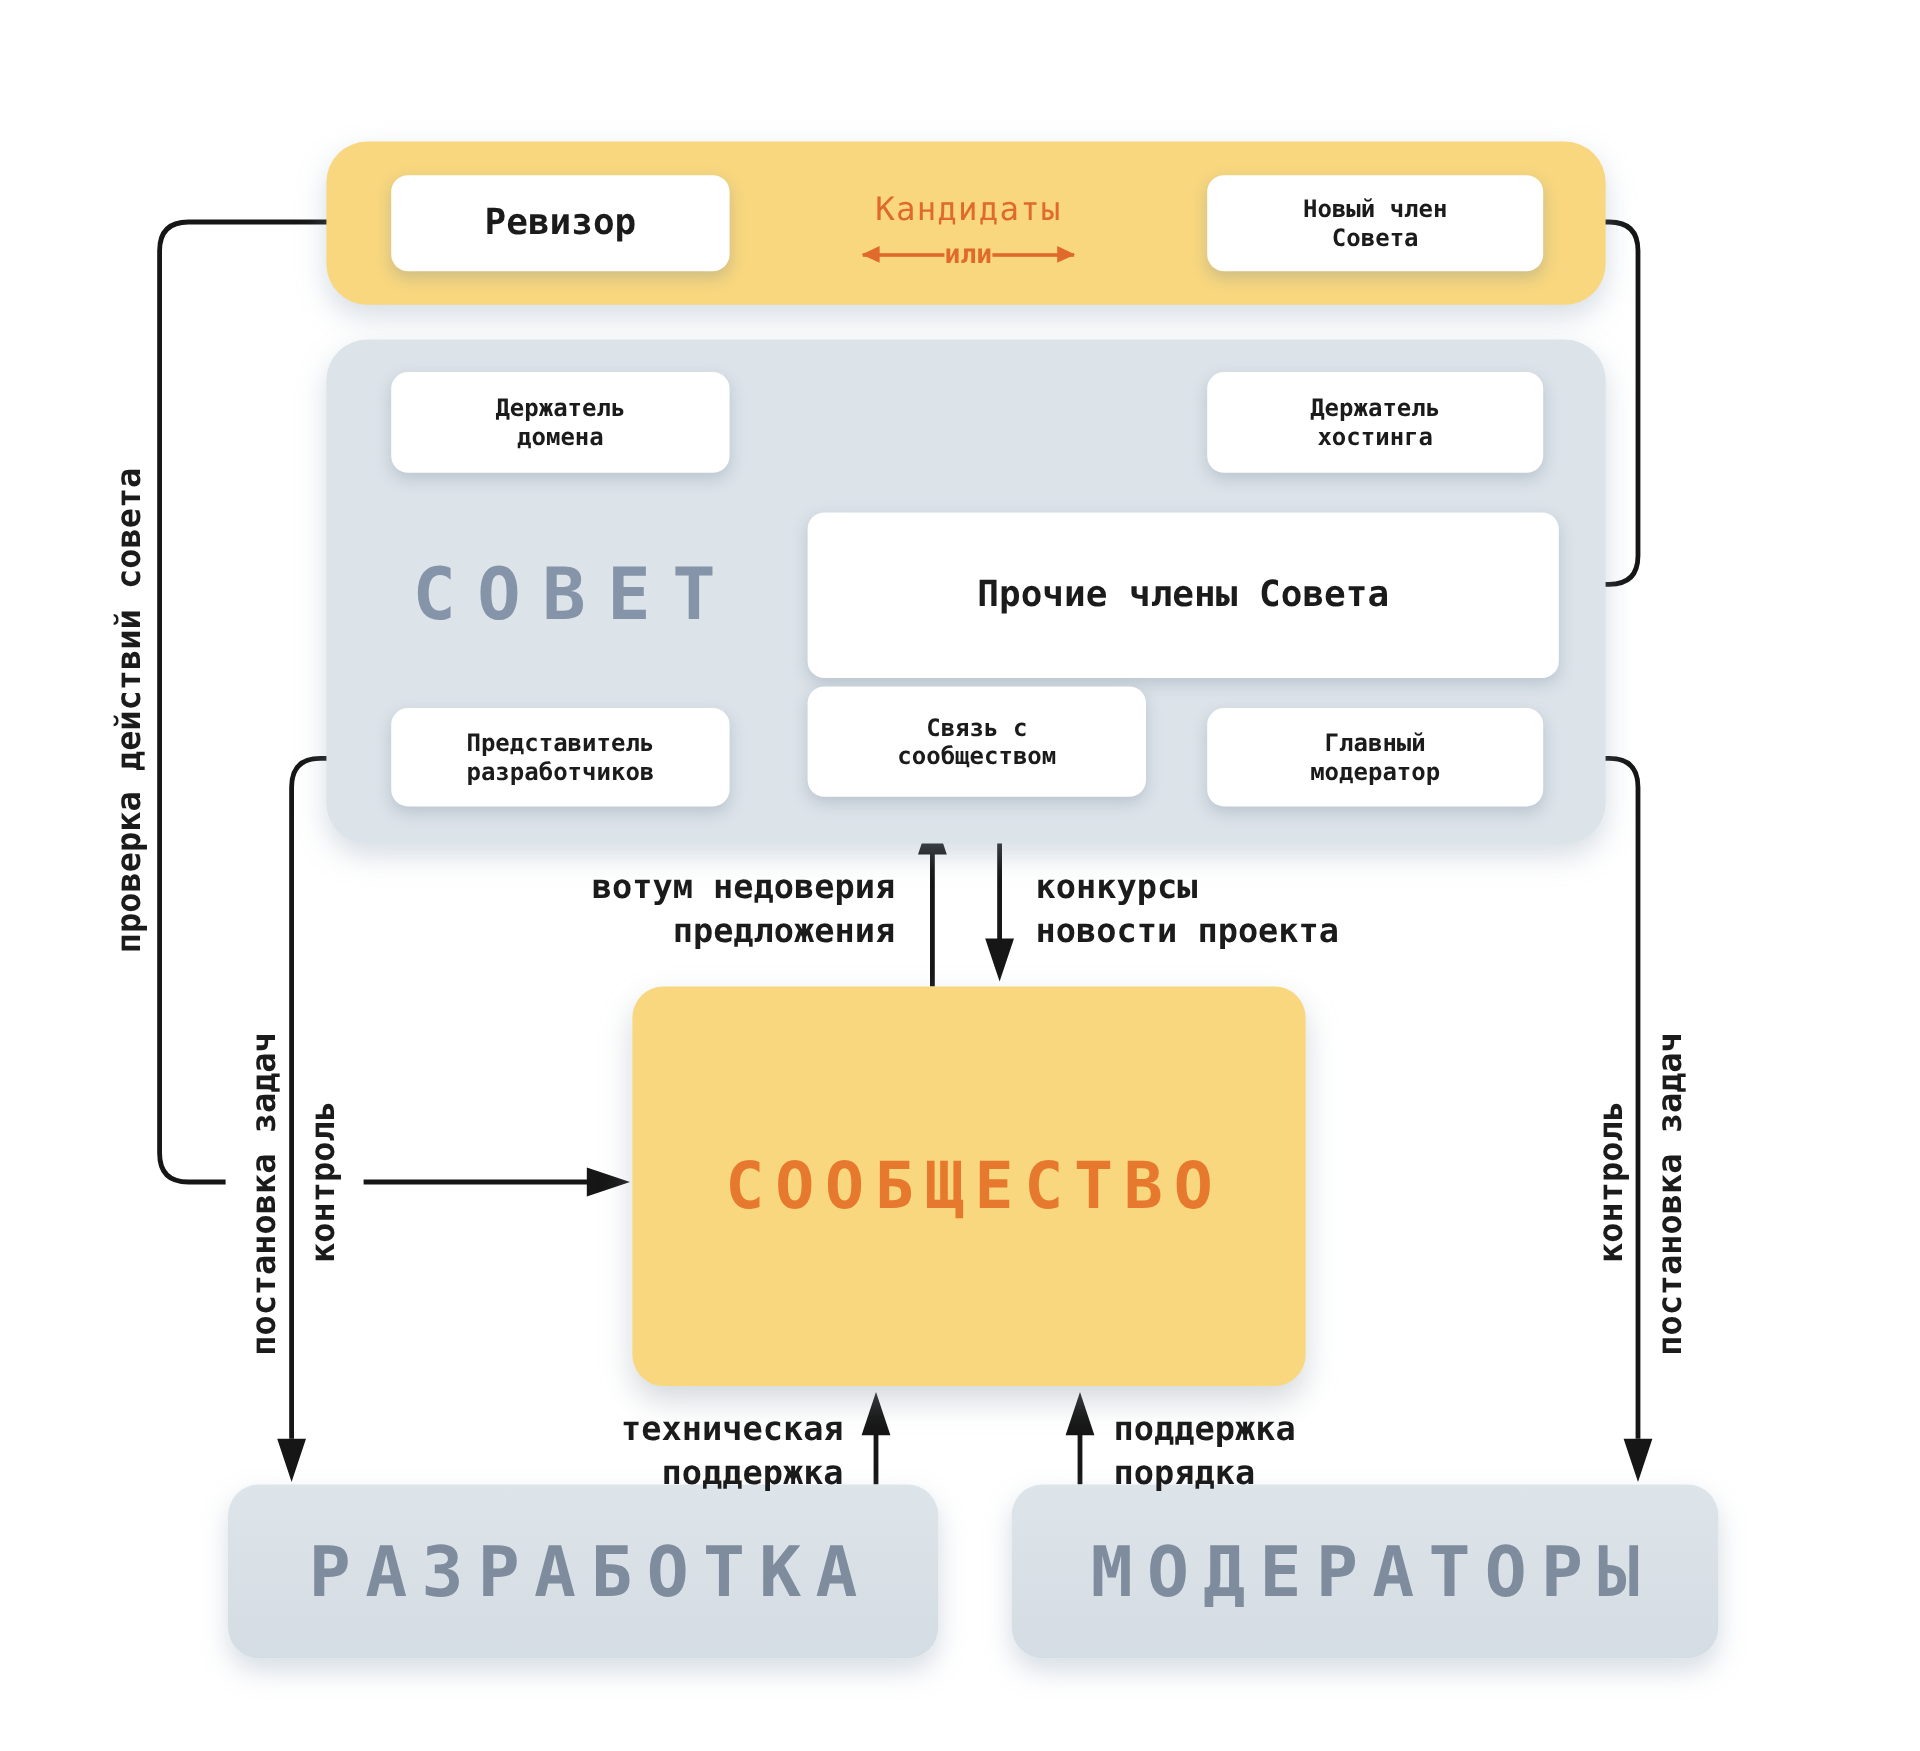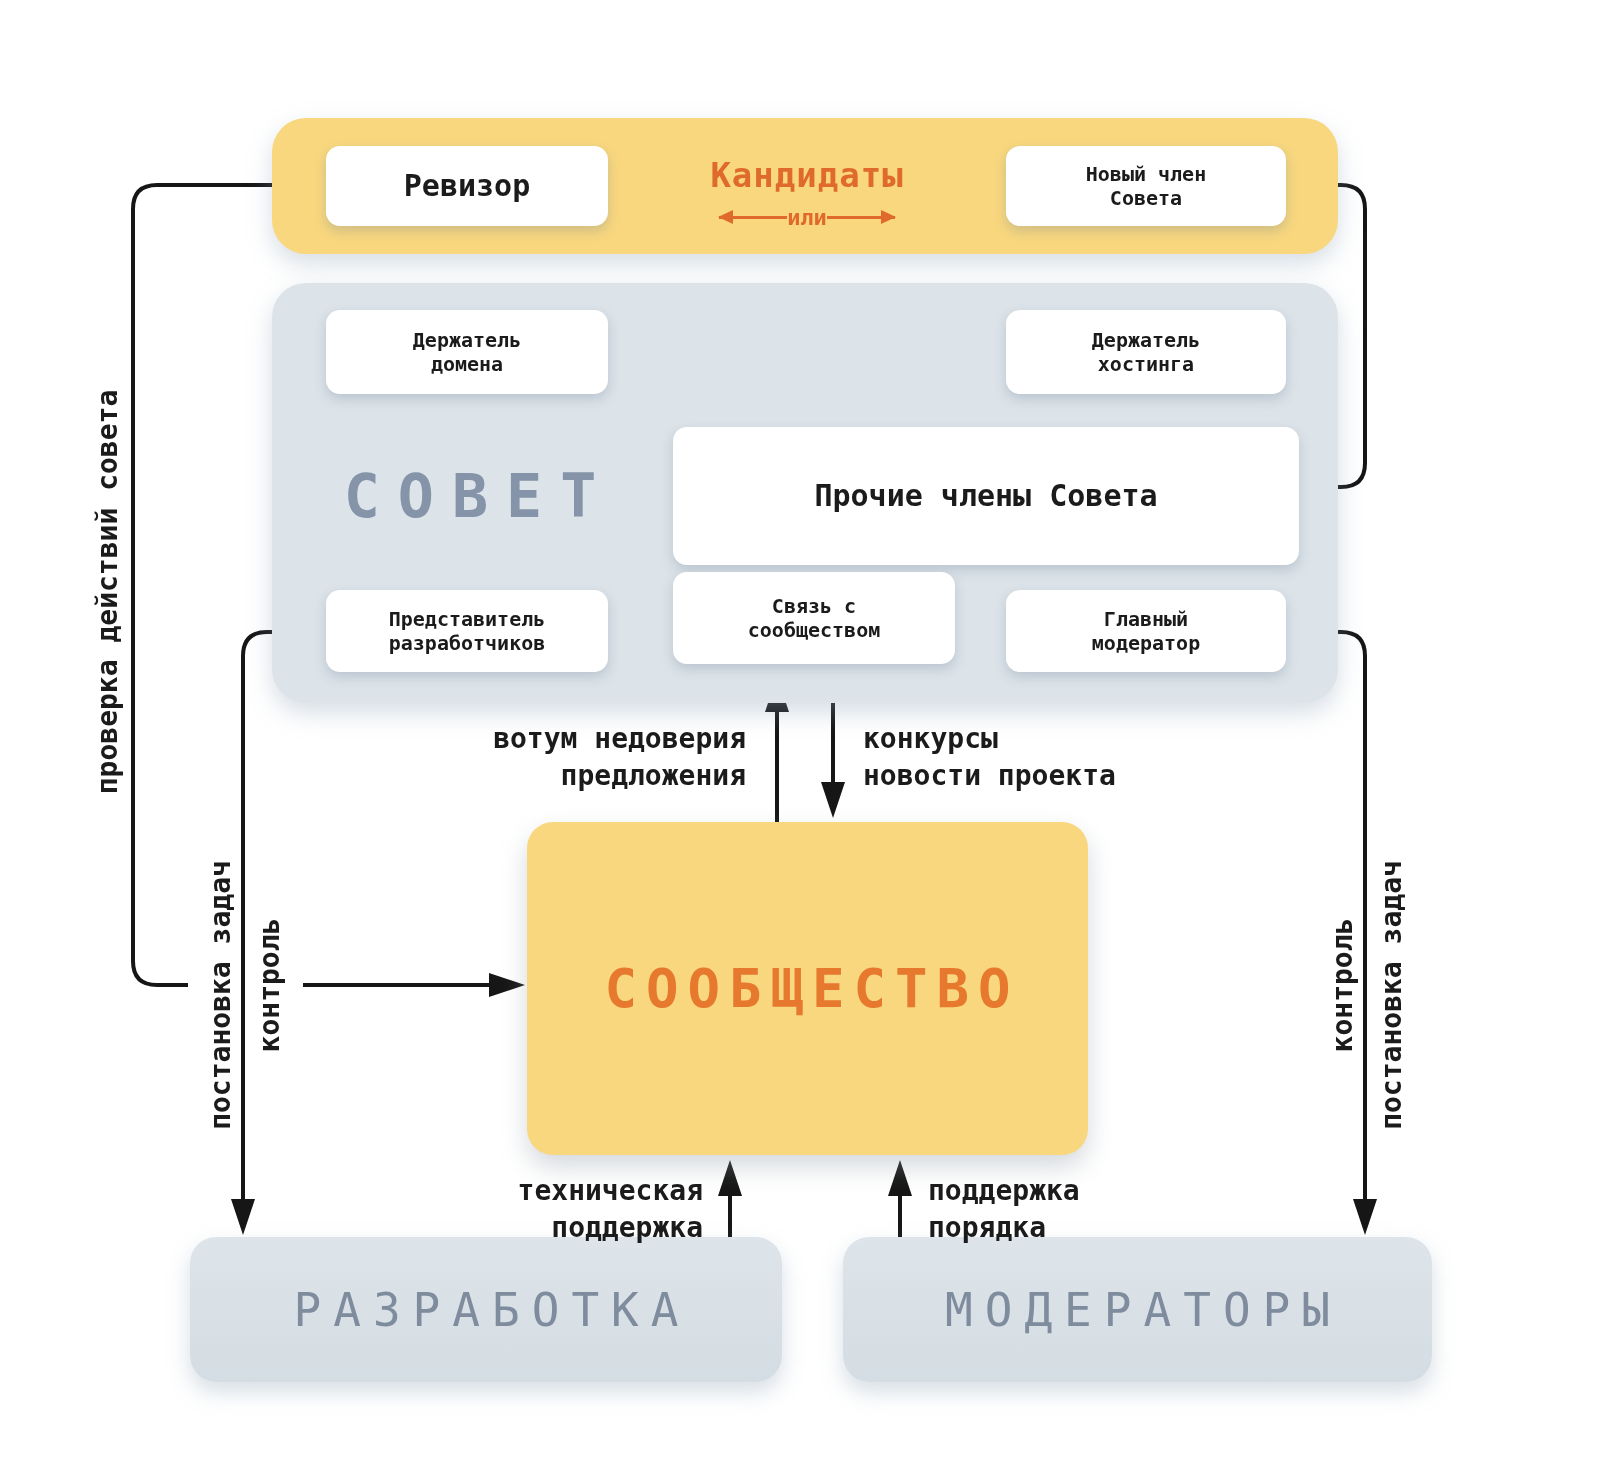--- a/index.html
+++ b/index.html
@@ -11,42 +11,42 @@
   body{background:#ffffff;font-family:"DejaVu Sans Mono","DejaVu Sans",monospace;color:var(--ink)}
   .canvas{position:relative;width:1600px;height:1459px;background:#ffffff;overflow:hidden}
   .band{position:absolute;border-radius:34px;box-shadow:0 10px 24px rgba(140,160,180,.35)}
   .band.yellow{background:var(--yellow)}
   .band.gray{background:var(--band)}
   .node{position:absolute;background:#ffffff;border-radius:14px;
         box-shadow:0 5px 12px rgba(110,130,150,.30);
         display:flex;align-items:center;justify-content:center;text-align:center;
         font-weight:bold;font-size:20px;line-height:1.22;white-space:pre-line;color:var(--ink)}
   .group-center{position:absolute;display:flex;flex-direction:column;align-items:center;justify-content:center;gap:10px}
-  .group-title{font-weight:bold;font-size:34px;letter-spacing:1px}
+  .group-title{font-weight:normal;font-size:27px;letter-spacing:1px}
   .group-title.orange{color:var(--orange)}
   .group-title.blue{color:var(--blue)}
   .conn-row{display:flex;align-items:center;font-weight:bold;font-size:22px}
   .conn-row.orange{color:var(--orange)}
   .conn-row.blue{color:var(--blue)}
   .mini-arrow{position:relative;width:68px;height:3px;background:currentColor}
   .mini-arrow.left::before{content:"";position:absolute;left:-1px;top:-6px;
     border-right:15px solid currentColor;border-top:7px solid transparent;border-bottom:7px solid transparent}
   .mini-arrow.right::after{content:"";position:absolute;right:-1px;top:-6px;
     border-left:15px solid currentColor;border-top:7px solid transparent;border-bottom:7px solid transparent}
   .big-title{position:absolute;display:flex;align-items:center;justify-content:center;
     font-weight:bold;color:var(--blue)}
   .council-word{font-size:60px;letter-spacing:18px;text-indent:18px;color:#8594A8}
   .community-box{position:absolute;background:var(--yellow);border-radius:26px;
     box-shadow:0 12px 26px rgba(150,160,170,.40);
     display:flex;align-items:center;justify-content:center}
   .community-word{font-weight:bold;font-size:54px;letter-spacing:9px;text-indent:9px;color:var(--orange2)}
   .base-box{position:absolute;background:linear-gradient(#DDE4EA,#D4DDE3);border-radius:26px;
     box-shadow:0 10px 22px rgba(140,160,180,.35);
     display:flex;align-items:center;justify-content:center}
-  .base-word{font-weight:normal;font-size:46px;letter-spacing:12px;text-indent:12px;color:var(--heading)}
+  .base-word{font-weight:bold;font-size:58px;letter-spacing:12px;text-indent:12px;color:var(--heading)}
   .edge-label{position:absolute;font-weight:bold;font-size:28px;line-height:37px;white-space:pre-line}
   .edge-label.right{text-align:right}
   .v-label{position:absolute;transform:translate(-50%,-50%) rotate(-90deg);
     white-space:nowrap;font-weight:bold;font-size:28px;color:var(--ink)}
   svg.wires{position:absolute;left:0;top:0;pointer-events:none}
   .edge{stroke:var(--line);stroke-width:4;fill:none}
   .head{fill:var(--line);stroke:none}
 </style>
 </head>
 <body>

